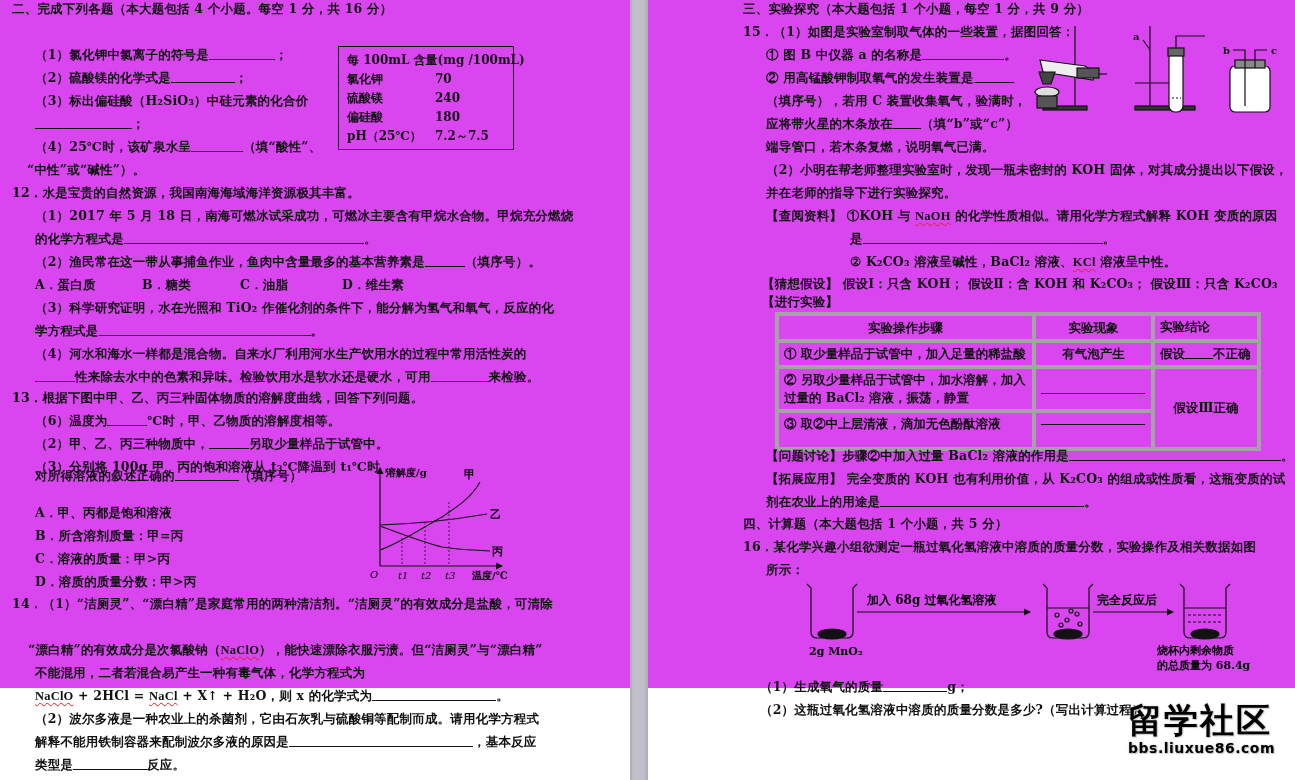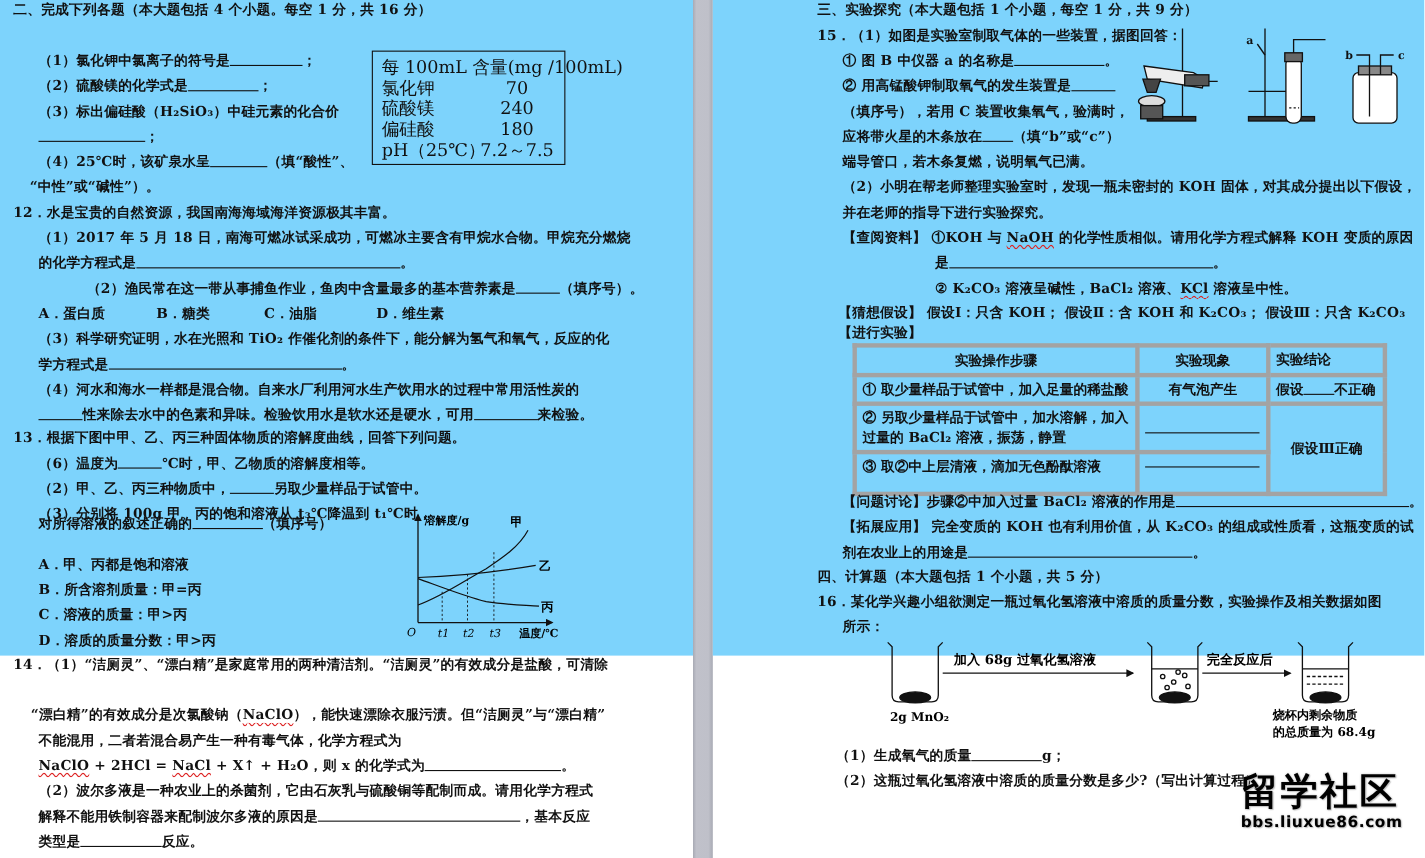--- a/index.html
+++ b/index.html
@@ -1,31 +1,31 @@
 <!DOCTYPE html>
 <html><head>
 <meta charset="utf-8">
 <style>
   * { box-sizing: border-box; margin: 0; padding: 0; }
   html, body { width: 1295px; height: 780px; overflow: hidden; background: #ffffff; }
   body { position: relative; font-family: "DejaVu Serif", "Liberation Serif", serif; color: #111; }
-  .page { position: absolute; top: 0; height: 596px; background: #7dd3fc; }
+  .page { position: absolute; top: 0; height: 688px; background: #d946ef; }
   .page-left { left: 0; width: 630px; }
   .page-right { left: 648px; width: 647px; }
   .gutter { position: absolute; left: 630px; top: 0; width: 18px; height: 780px;
             background: linear-gradient(to right, #a8aab4 0px, #c0c1ca 3px, #bfc0c9 14px, #a9abb5 18px); }
   .ln { position: absolute; white-space: nowrap; font-size: 12.5px; font-weight: bold; line-height: 16px; letter-spacing: 0.2px; }
   .blank { display: inline-block; border-bottom: 1px solid #111; height: 13px; vertical-align: -1px; }
-  .wavy { text-decoration: underline wavy #d22; text-underline-offset: 2px; text-decoration-thickness: 1px; }
+  .wavy { text-decoration: underline wavy #d22; text-underline-offset: 2px; text-decoration-thickness: 1px; font-family: Liberation Serif, serif; }
 
   
   .label-box { position: absolute; left: 338px; top: 46px; width: 176px; height: 104px; border: 1px solid #111; padding: 4px 8px; }
-  .label-box .row { display: flex; font-size: 16px; font-weight: normal; line-height: 19px; white-space: nowrap; }
+  .label-box .row { display: flex; font-size: 12px; font-weight: bold; line-height: 19px; white-space: nowrap; }
   .label-box .k { width: 88px; }
-  .label-box .v { flex: 1; text-align: center; }
+  .label-box .v { flex: 1; }
 
   
   table.exp { position: absolute; left: 775px; top: 312px; width: 486px; border-collapse: collapse; font-size: 12.5px; font-weight: bold; }
   table.exp td { border: 4px solid #a3a3a3; padding: 2px 5px; vertical-align: middle; line-height: 18px; }
   .cell-blank { display: block; width: 104px; margin: 0 auto; border-bottom: 1px solid #111; height: 10px; }
 
   .watermark { position: absolute; left: 1128px; top: 700px; width: 160px; color: #000000; text-shadow: 0 0 2px #bbb, 1px 1px 1px #c9c9c9; font-family: "DejaVu Sans", sans-serif; font-weight: bold; }
   .watermark .big { font-size: 34px; letter-spacing: 2px; line-height: 40px; }
   .watermark .small { font-size: 14px; line-height: 16px; letter-spacing: 0.5px; }
   svg text { font-family: "DejaVu Serif", "Liberation Serif", serif; }
@@ -59,21 +59,21 @@
       </div>
     <div class="row">
         <span class="k">pH（25℃）</span>
         <span class="v">7.2～7.5</span>
       </div>
   </div>
 
   <div class="ln" style="left:12px;top:185px;">12．水是宝贵的自然资源，我国南海海域海洋资源极其丰富。</div>
   <div class="ln" style="left:35px;top:208px;">（1）2017 年 5 月 18 日，南海可燃冰试采成功，可燃冰主要含有甲烷水合物。甲烷充分燃烧</div>
   <div class="ln" style="left:35px;top:231px;"><span>的化学方程式是</span><span class="blank" style="width:240px"></span><span>。</span></div>
-  <div class="ln" style="left:35px;top:254px;margin-left:44px;"><span>（2）渔民常在这一带从事捕鱼作业，鱼肉中含量最多的基本营养素是</span><span class="blank" style="width:40px"></span><span>（填序号）。</span></div>
+  <div class="ln" style="left:35px;top:254px;"><span>（2）渔民常在这一带从事捕鱼作业，鱼肉中含量最多的基本营养素是</span><span class="blank" style="width:40px"></span><span>（填序号）。</span></div>
   <div class="ln" style="left:35px;top:277px;">
     <span style="display:inline-block;width:107px">A．蛋白质</span><span style="display:inline-block;width:98px">B．糖类</span><span style="display:inline-block;width:102px">C．油脂</span><span>D．维生素</span>
   </div>
   <div class="ln" style="left:35px;top:300px;">（3）科学研究证明，水在光照和 TiO₂ 作催化剂的条件下，能分解为氢气和氧气，反应的化</div>
   <div class="ln" style="left:35px;top:323px;"><span>学方程式是</span><span class="blank" style="width:212px"></span><span>。</span></div>
   <div class="ln" style="left:35px;top:346px;">（4）河水和海水一样都是混合物。自来水厂利用河水生产饮用水的过程中常用活性炭的</div>
   <div class="ln" style="left:35px;top:369px;"><span class="blank" style="width:40px"></span><span>性来除去水中的色素和异味。检验饮用水是软水还是硬水，可用</span><span class="blank" style="width:58px"></span><span>来检验。</span></div>
 
   <div class="ln" style="left:12px;top:390px;">13．根据下图中甲、乙、丙三种固体物质的溶解度曲线，回答下列问题。</div>
   <div class="ln" style="left:35px;top:413px;"><span>（6）温度为</span><span class="blank" style="width:40px"></span><span>℃时，甲、乙物质的溶解度相等。</span></div>

